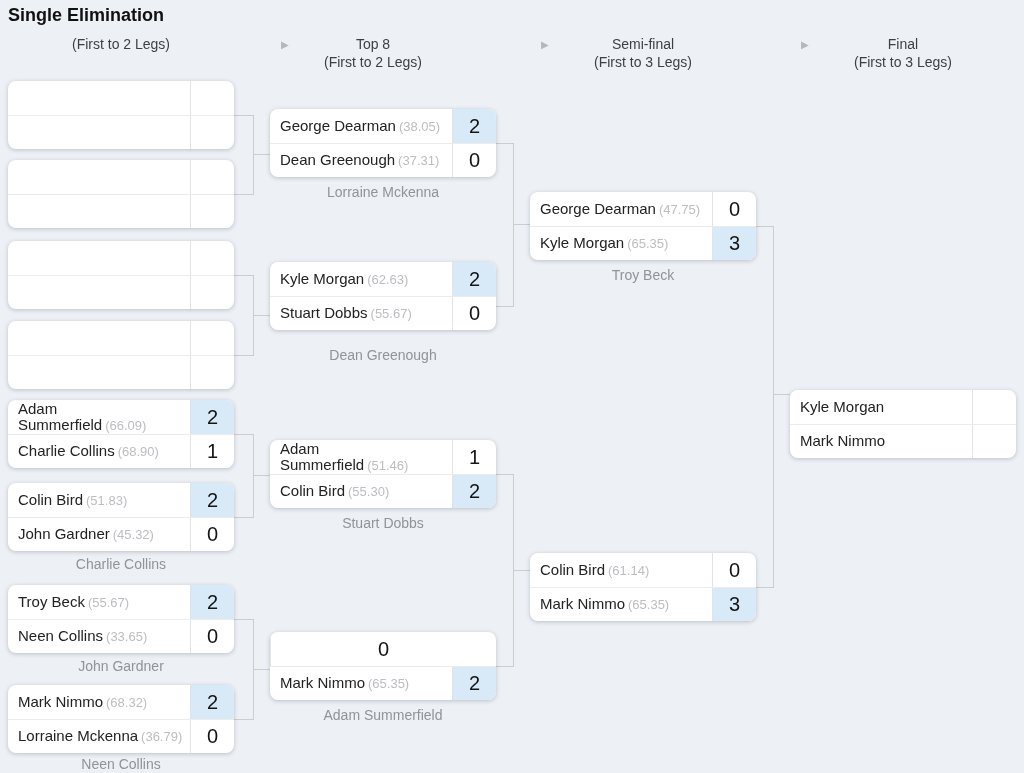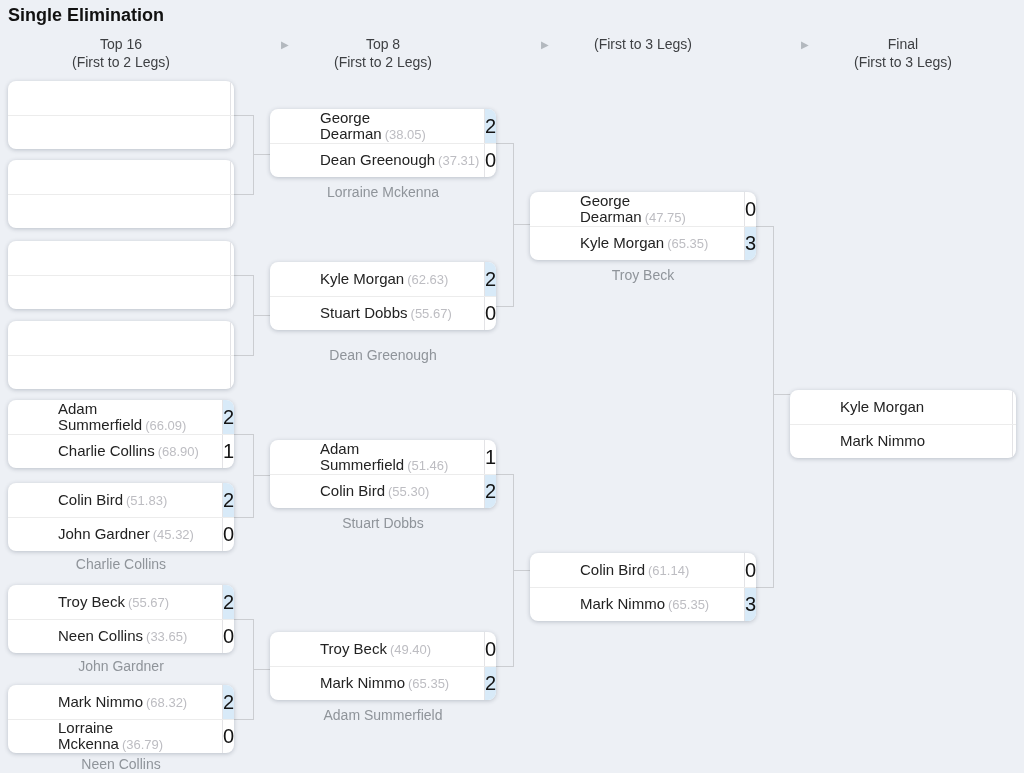--- a/index.html
+++ b/index.html
@@ -3,47 +3,47 @@
 <meta charset="utf-8">
 <style>
   html,body{margin:0;padding:0;background:#edf0f5;font-family:"Liberation Sans",sans-serif;}
   .stage{position:relative;width:1024px;height:773px;background:#edf0f5;overflow:hidden;}
   .title{position:absolute;left:8px;top:5px;font-size:18px;font-weight:bold;color:#111;}
   .round-header{position:absolute;top:36px;width:226px;text-align:center;font-size:14px;line-height:1.25;color:#3d3f42;}
   .arrow{position:absolute;top:39px;font-size:10px;color:#b3b8be;z-index:1;}
   .cline{position:absolute;background:#cbcdd1;z-index:0;}
   .match{position:absolute;width:226px;background:#fff;border-radius:8px;
          box-shadow:0 1px 4px rgba(40,50,70,0.25);overflow:hidden;z-index:2;}
-  .prow{display:flex;height:34px;padding-left:40px;}
+  .prow{display:flex;height:34px;}
   .prow.r2{height:33px;border-top:1px solid #ececec;}
   .pcell{width:182px;box-sizing:border-box;padding:0 4px 0 10px;display:flex;
          flex-direction:column;justify-content:center;}
   .ptext{font-size:15px;line-height:16px;color:#222;}
   .pavg{font-size:13px;color:#bdbdc2;margin-left:3px;}
   .pscore{flex:1;border-left:1px solid #e3e3e6;display:flex;align-items:center;
           justify-content:center;font-size:20px;color:#151515;}
   .pscore.win{background:#d8eaf8;}
   .marker{position:absolute;width:226px;text-align:center;font-size:14px;color:#8f949a;z-index:2;}
 </style>
 </head>
 <body>
 
 <div class="stage">
 
   <div class="title">Single Elimination</div>
 
   <div class="round-header" style="left:8px">
-    <div>Top 16</div>
     <div>(First to 2 Legs)</div>
   </div>
-  <div class="round-header" style="left:270px">
+  <div class="round-header" style="left:260px">
     <div>Top 8</div>
     <div>(First to 2 Legs)</div>
   </div>
   <div class="round-header" style="left:530px">
+    <div>Semi-final</div>
     <div>(First to 3 Legs)</div>
   </div>
   <div class="round-header" style="left:790px">
     <div>Final</div>
     <div>(First to 3 Legs)</div>
   </div>
 
   <span class="arrow" style="left:281px">▶</span>
   <span class="arrow" style="left:541px">▶</span>
   <span class="arrow" style="left:801px">▶</span>
@@ -245,23 +245,20 @@
       <div class="pcell">
           <div class="ptext"><span>Colin Bird</span><span class="pavg">(55.30)</span></div>
         </div>
       <div class="pscore win">2</div>
     </div>
   </div>
   <div class="marker" style="left:270px;top:515px">Stuart Dobbs</div>
 
   <div class="match" style="left:270px;top:632px">
     <div class="prow">
-      <div class="pcell">
-          <div class="ptext"><span>Troy Beck</span><span class="pavg">(49.40)</span></div>
-        </div>
       <div class="pscore">0</div>
     </div>
     <div class="prow r2">
       <div class="pcell">
           <div class="ptext"><span>Mark Nimmo</span><span class="pavg">(65.35)</span></div>
         </div>
       <div class="pscore win">2</div>
     </div>
   </div>
   <div class="marker" style="left:270px;top:707px">Adam Summerfield</div>

